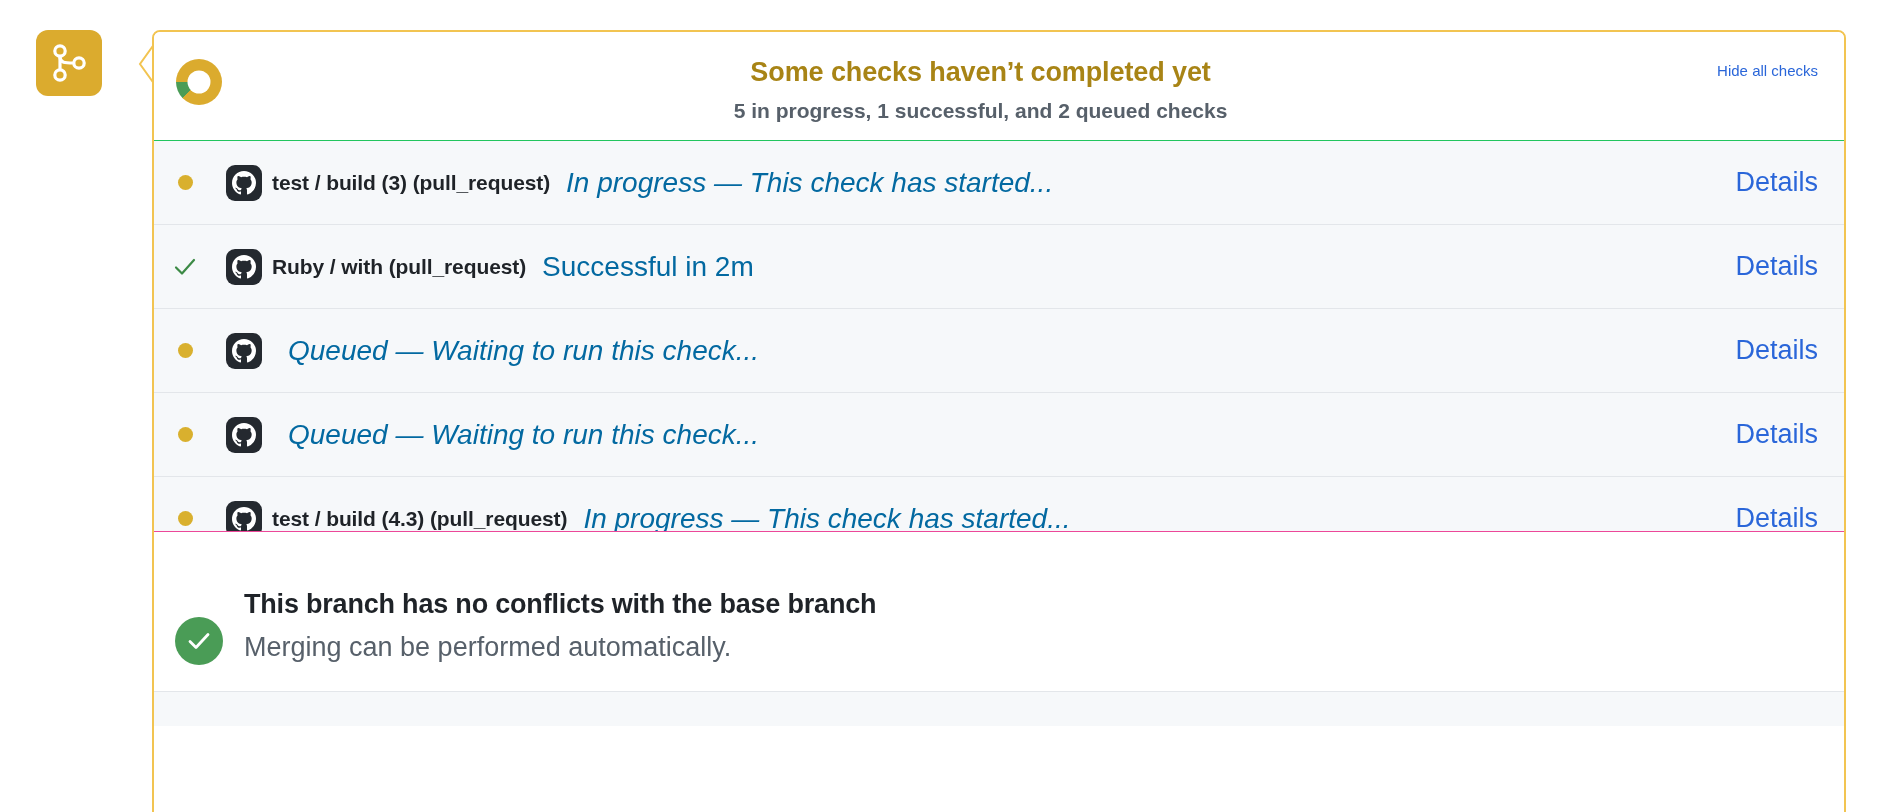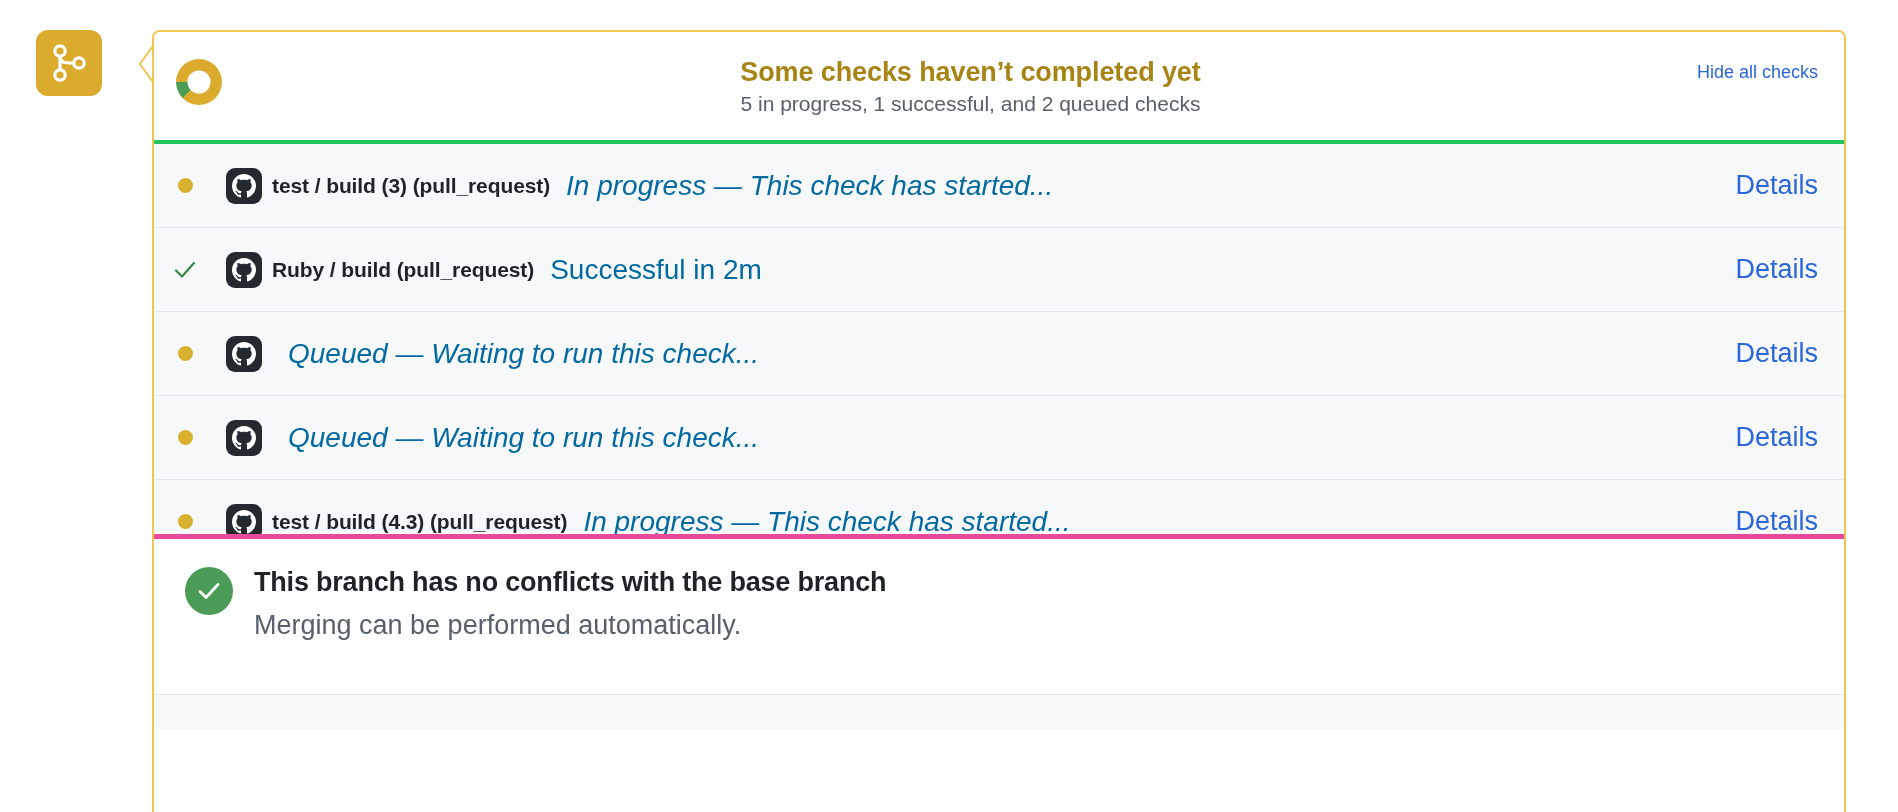--- a/index.html
+++ b/index.html
@@ -106,34 +106,36 @@
   .checks-title {
     font-size: 27px;
     font-weight: bold;
     color: #a88415;
     line-height: 1.25;
     letter-spacing: -0.1px;
   }
   .checks-subtitle {
     font-size: 21px;
     color: #57606a;
+    margin-top: 7px;
     line-height: 1.3;
+    font-weight: bold;
   }
   .hide-all-checks {
-    font-size: 18px;
+    font-size: 15px;
     color: #2a66d9;
     white-space: nowrap;
     padding-top: 8px;
     cursor: pointer;
   }
 
   
   .checks-list {
     background: #f6f8fa;
-    border-top: 4px solid #22c55e;
+    border-top: 1px solid #22c55e;
     height: 390px;
     overflow: hidden;
   }
   .check-row {
     display: flex;
     align-items: center;
     height: 84px;
     box-sizing: border-box;
     padding: 0 26px 0 0;
     border-bottom: 1px solid #e3e6ea;
@@ -193,26 +195,26 @@
     font-size: 27px;
     color: #2a66d9;
     white-space: nowrap;
     margin-left: 18px;
     cursor: pointer;
   }
 
   
   .merge-section {
     display: flex;
-    align-items: flex-start;
-    background: #ffffff;
-    padding: 24px 26px 26px 10px;
+    align-items: flex-end;
+    background: #ffffff;
+    padding: 24px 26px 26px 0;
     height: 160px;
     box-sizing: border-box;
-    border-top: 5px solid #ec4899;
+    border-top: 1px solid #ec4899;
   }
   .merge-icon-cell {
     width: 90px;
     flex: 0 0 90px;
     display: flex;
     justify-content: center;
     padding-top: 4px;
   }
   .green-circle {
     width: 48px;
@@ -304,21 +306,21 @@
               <path d="M2 10.5 L8 16.5 L20 3" fill="none" stroke="#3c8a45" stroke-width="2.2" stroke-linecap="round" stroke-linejoin="round"></path>
             </svg>
         </div>
         <div class="avatar-cell">
           <span class="octo">
               <svg width="24" height="24" viewBox="0 0 16 16" aria-hidden="true">
                 <path fill="#ffffff" d="M8 0C3.58 0 0 3.58 0 8c0 3.54 2.29 6.53 5.47 7.59.4.07.55-.17.55-.38 0-.19-.01-.82-.01-1.49-2.01.37-2.53-.49-2.69-.94-.09-.23-.48-.94-.82-1.13-.28-.15-.68-.52-.01-.53.63-.01 1.08.58 1.23.82.72 1.21 1.87.87 2.33.66.07-.52.28-.87.51-1.07-1.78-.2-3.64-.89-3.64-3.95 0-.87.31-1.59.82-2.15-.08-.2-.36-1.02.08-2.12 0 0 .67-.21 2.2.82.64-.18 1.32-.27 2-.27.68 0 1.36.09 2 .27 1.53-1.04 2.2-.82 2.2-.82.44 1.1.16 1.92.08 2.12.51.56.82 1.27.82 2.15 0 3.07-1.87 3.75-3.65 3.95.29.25.54.73.54 1.48 0 1.07-.01 1.93-.01 2.2 0 .21.15.46.55.38A8.01 8.01 0 0 0 16 8c0-4.42-3.58-8-8-8Z"></path>
               </svg>
             </span>
         </div>
-        <div class="check-name">Ruby / build (pull_request)</div>
+        <div class="check-name">Ruby / with (pull_request)</div>
         <div class="check-desc">Successful in 2m</div>
         <div class="details-link">Details</div>
       </div>
 
       <div class="check-row">
         <div class="status-cell">
             <span class="dot-pending"></span>
           </div>
         <div class="avatar-cell">
           <span class="octo">

